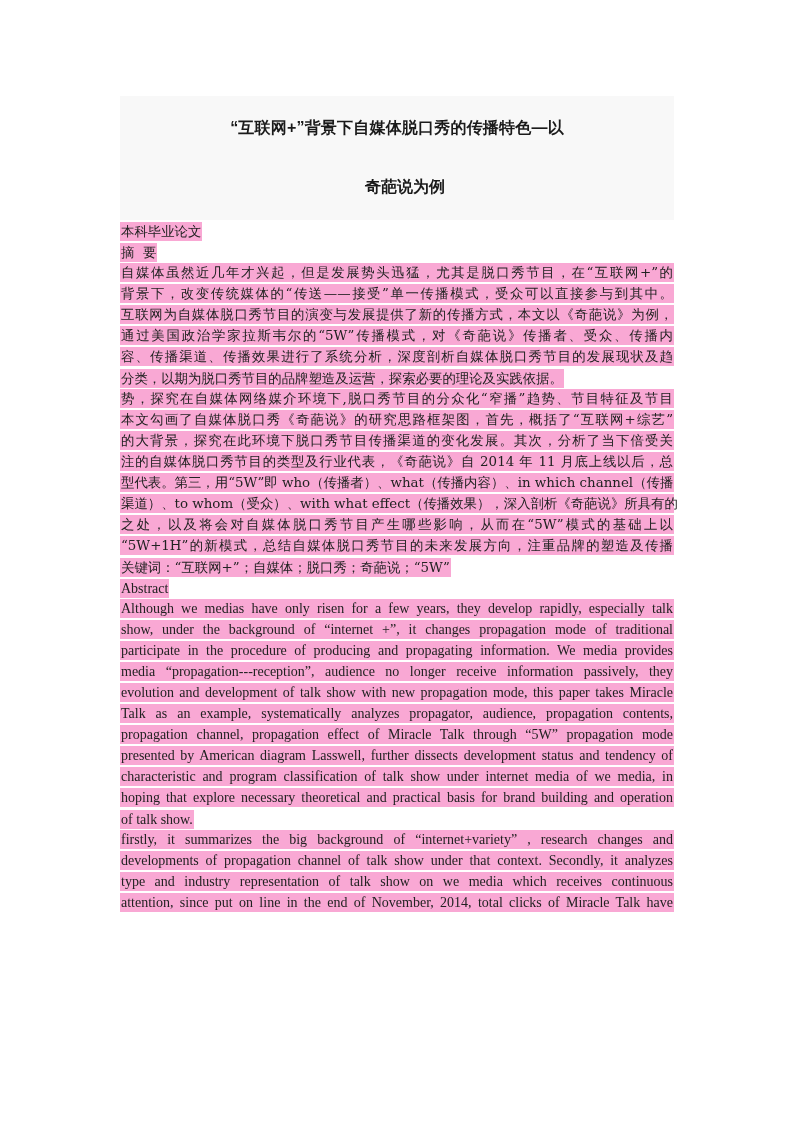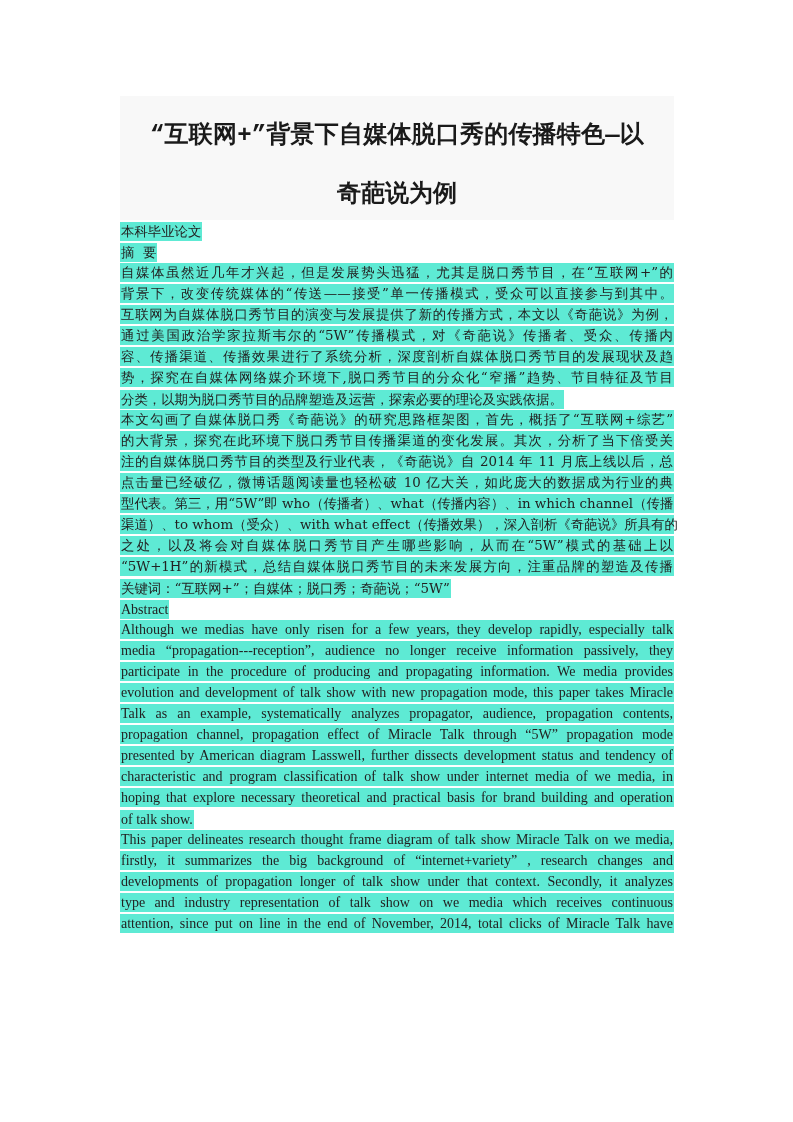--- a/index.html
+++ b/index.html
@@ -3,39 +3,39 @@
   <meta charset="utf-8">
   <style>
     html, body { margin: 0; padding: 0; background: #ffffff; }
     body { width: 793px; height: 1122px; position: relative; overflow: hidden; }
     .page { position: absolute; left: 120px; top: 96px; width: 554px; }
     .title-box {
       background: #f8f8f8;
       width: 554px;
       height: 124px;
       text-align: center;
-      font-family: Liberation Mono, monospace;
+      font-family: Liberation Sans, sans-serif;
       font-weight: bold;
       color: #1a1a1a;
-      font-size: 24px;
+      font-size: 16px;
     }
     .title-line1 { position: absolute; left: 0; top: 22px; width: 554px; text-align: center; letter-spacing: 0.2px; white-space: nowrap; }
-    .title-line2 { position: absolute; left: 0; top: 81px; width: 554px; text-align: center; }
+    .title-line2 { position: absolute; left: 8px; top: 81px; width: 554px; text-align: center; }
     .body-text {
       position: absolute; left: 0; top: 125px; width: 554px;
       font-family: "DejaVu Serif", "Liberation Serif", serif;
       font-size: 13.4px;
       line-height: 21px;
       color: #222;
     }
     .en { font-family: "Liberation Serif", serif; font-size: 14px; }
     .line {
       display: block; white-space: nowrap; height: 21px;
     }
-    .hl { background: #5eead4; display: inline-block; line-height: 19px; padding: 0 1px; }
+    .hl { background: #f9a8d4; display: inline-block; line-height: 19px; padding: 0 1px; }
     .just { text-align: justify; text-align-last: justify; display: block; }
     .just .hl { display: block; }
   </style>
 </head>
 <body>
 
 <div class="page">
   <div class="title-box">
     <div class="title-line1">“互联网+”背景下自媒体脱口秀的传播特色—以</div>
     <div class="title-line2">奇葩说为例</div>
@@ -54,38 +54,35 @@
         </span>
       <span class="line just">
           <span class="hl">互联网为自媒体脱口秀节目的演变与发展提供了新的传播方式，本文以《奇葩说》为例，</span>
         </span>
       <span class="line just">
           <span class="hl">通过美国政治学家拉斯韦尔的“5W”传播模式，对《奇葩说》传播者、受众、传播内</span>
         </span>
       <span class="line just">
           <span class="hl">容、传播渠道、传播效果进行了系统分析，深度剖析自媒体脱口秀节目的发展现状及趋</span>
         </span>
+      <span class="line"><span class="hl">分类，以期为脱口秀节目的品牌塑造及运营，探索必要的理论及实践依据。</span></span>
       <span class="line just">
           <span class="hl">势，探究在自媒体网络媒介环境下,脱口秀节目的分众化“窄播”趋势、节目特征及节目</span>
         </span>
-      <span class="line"><span class="hl">分类，以期为脱口秀节目的品牌塑造及运营，探索必要的理论及实践依据。</span></span>
     </div>
 
     <div>
       <span class="line just">
           <span class="hl">本文勾画了自媒体脱口秀《奇葩说》的研究思路框架图，首先，概括了“互联网+综艺”</span>
         </span>
       <span class="line just">
           <span class="hl">的大背景，探究在此环境下脱口秀节目传播渠道的变化发展。其次，分析了当下倍受关</span>
         </span>
       <span class="line just">
           <span class="hl">注的自媒体脱口秀节目的类型及行业代表，《奇葩说》自 2014 年 11 月底上线以后，总</span>
-        </span>
-      <span class="line just">
-          <span class="hl">点击量已经破亿，微博话题阅读量也轻松破 10 亿大关，如此庞大的数据成为行业的典</span>
         </span>
       <span class="line just">
           <span class="hl">型代表。第三，用“5W”即 who（传播者）、what（传播内容）、in which channel（传播</span>
         </span>
       <span class="line just">
           <span class="hl">渠道）、to whom（受众）、with what effect（传播效果），深入剖析《奇葩说》所具有的</span>
         </span>
       <span class="line just">
           <span class="hl">之处，以及将会对自媒体脱口秀节目产生哪些影响，从而在“5W”模式的基础上以</span>
         </span>
@@ -95,24 +92,27 @@
     </div>
 
     <span class="line"><span class="hl">关键词：“互联网+”；自媒体；脱口秀；奇葩说；“5W”</span></span>
     <span class="line en"><span class="hl">Abstract</span></span>
 
     <div class="en">
       <span class="line just">
           <span class="hl">Although we medias have only risen for a few years, they develop rapidly, especially talk</span>
         </span>
       <span class="line just">
-          <span class="hl">media “propagation---reception”, audience no longer receive information passively, they</span>
+          <span class="hl">show, under the background of “internet +”, it changes propagation mode of traditional</span>
         </span>
       <span class="line just">
           <span class="hl">participate in the procedure of producing and propagating information. We media provides</span>
+        </span>
+      <span class="line just">
+          <span class="hl">media “propagation---reception”, audience no longer receive information passively, they</span>
         </span>
       <span class="line just">
           <span class="hl">evolution and development of talk show with new propagation mode, this paper takes Miracle</span>
         </span>
       <span class="line just">
           <span class="hl">Talk as an example, systematically analyzes propagator, audience, propagation contents,</span>
         </span>
       <span class="line just">
           <span class="hl">propagation channel, propagation effect of Miracle Talk through “5W” propagation mode</span>
         </span>
@@ -123,27 +123,24 @@
           <span class="hl">characteristic and program classification of talk show under internet media of we media, in</span>
         </span>
       <span class="line just">
           <span class="hl">hoping that explore necessary theoretical and practical basis for brand building and operation</span>
         </span>
       <span class="line"><span class="hl">of talk show.</span></span>
     </div>
 
     <div class="en">
       <span class="line just">
-          <span class="hl">This paper delineates research thought frame diagram of talk show Miracle Talk on we media,</span>
-        </span>
-      <span class="line just">
           <span class="hl">firstly, it summarizes the big background of “internet+variety” , research changes and</span>
         </span>
       <span class="line just">
-          <span class="hl">developments of propagation longer of talk show under that context. Secondly, it analyzes</span>
+          <span class="hl">developments of propagation channel of talk show under that context. Secondly, it analyzes</span>
         </span>
       <span class="line just">
           <span class="hl">type and industry representation of talk show on we media which receives continuous</span>
         </span>
       <span class="line just">
           <span class="hl">attention, since put on line in the end of November, 2014, total clicks of Miracle Talk have</span>
         </span>
     </div>
   </div>
 </div>

